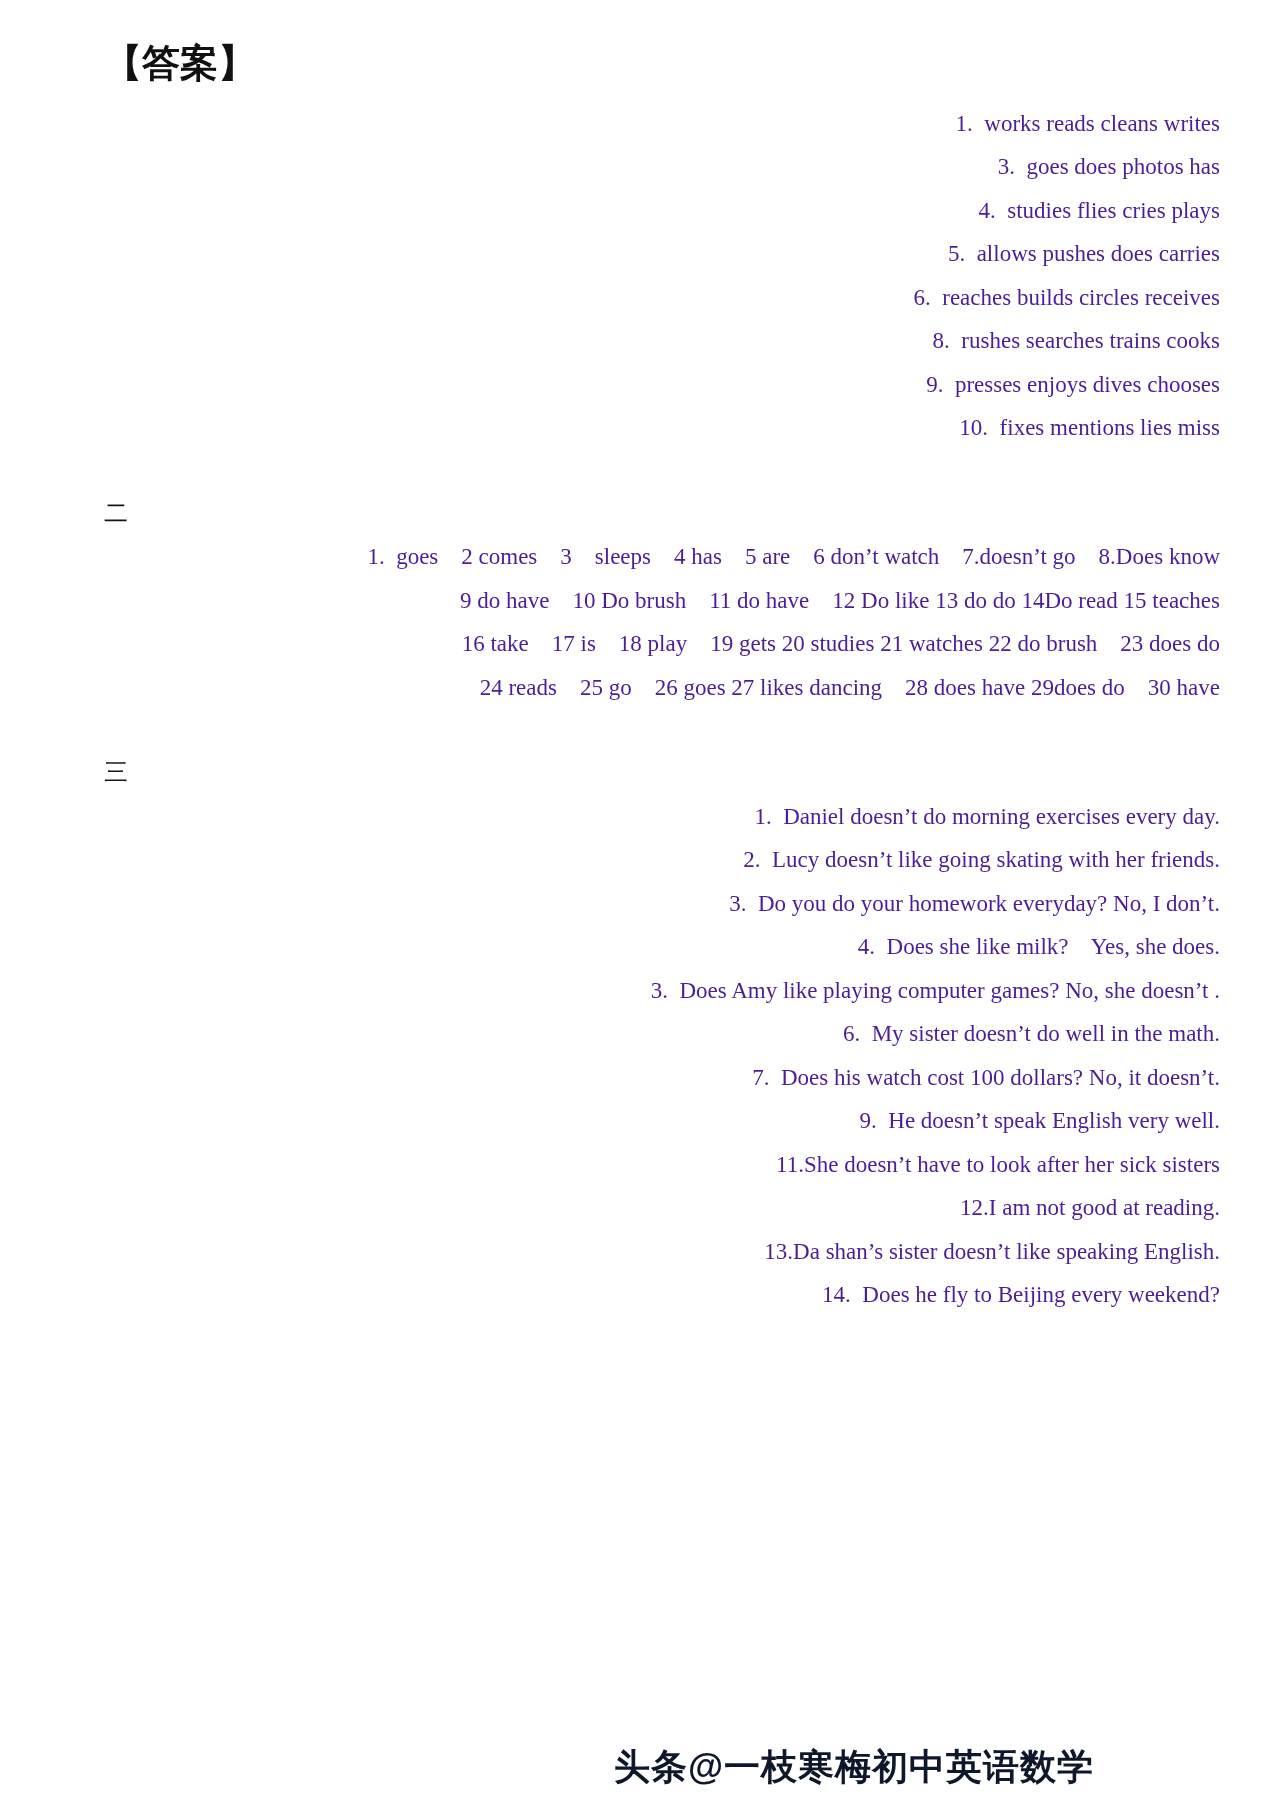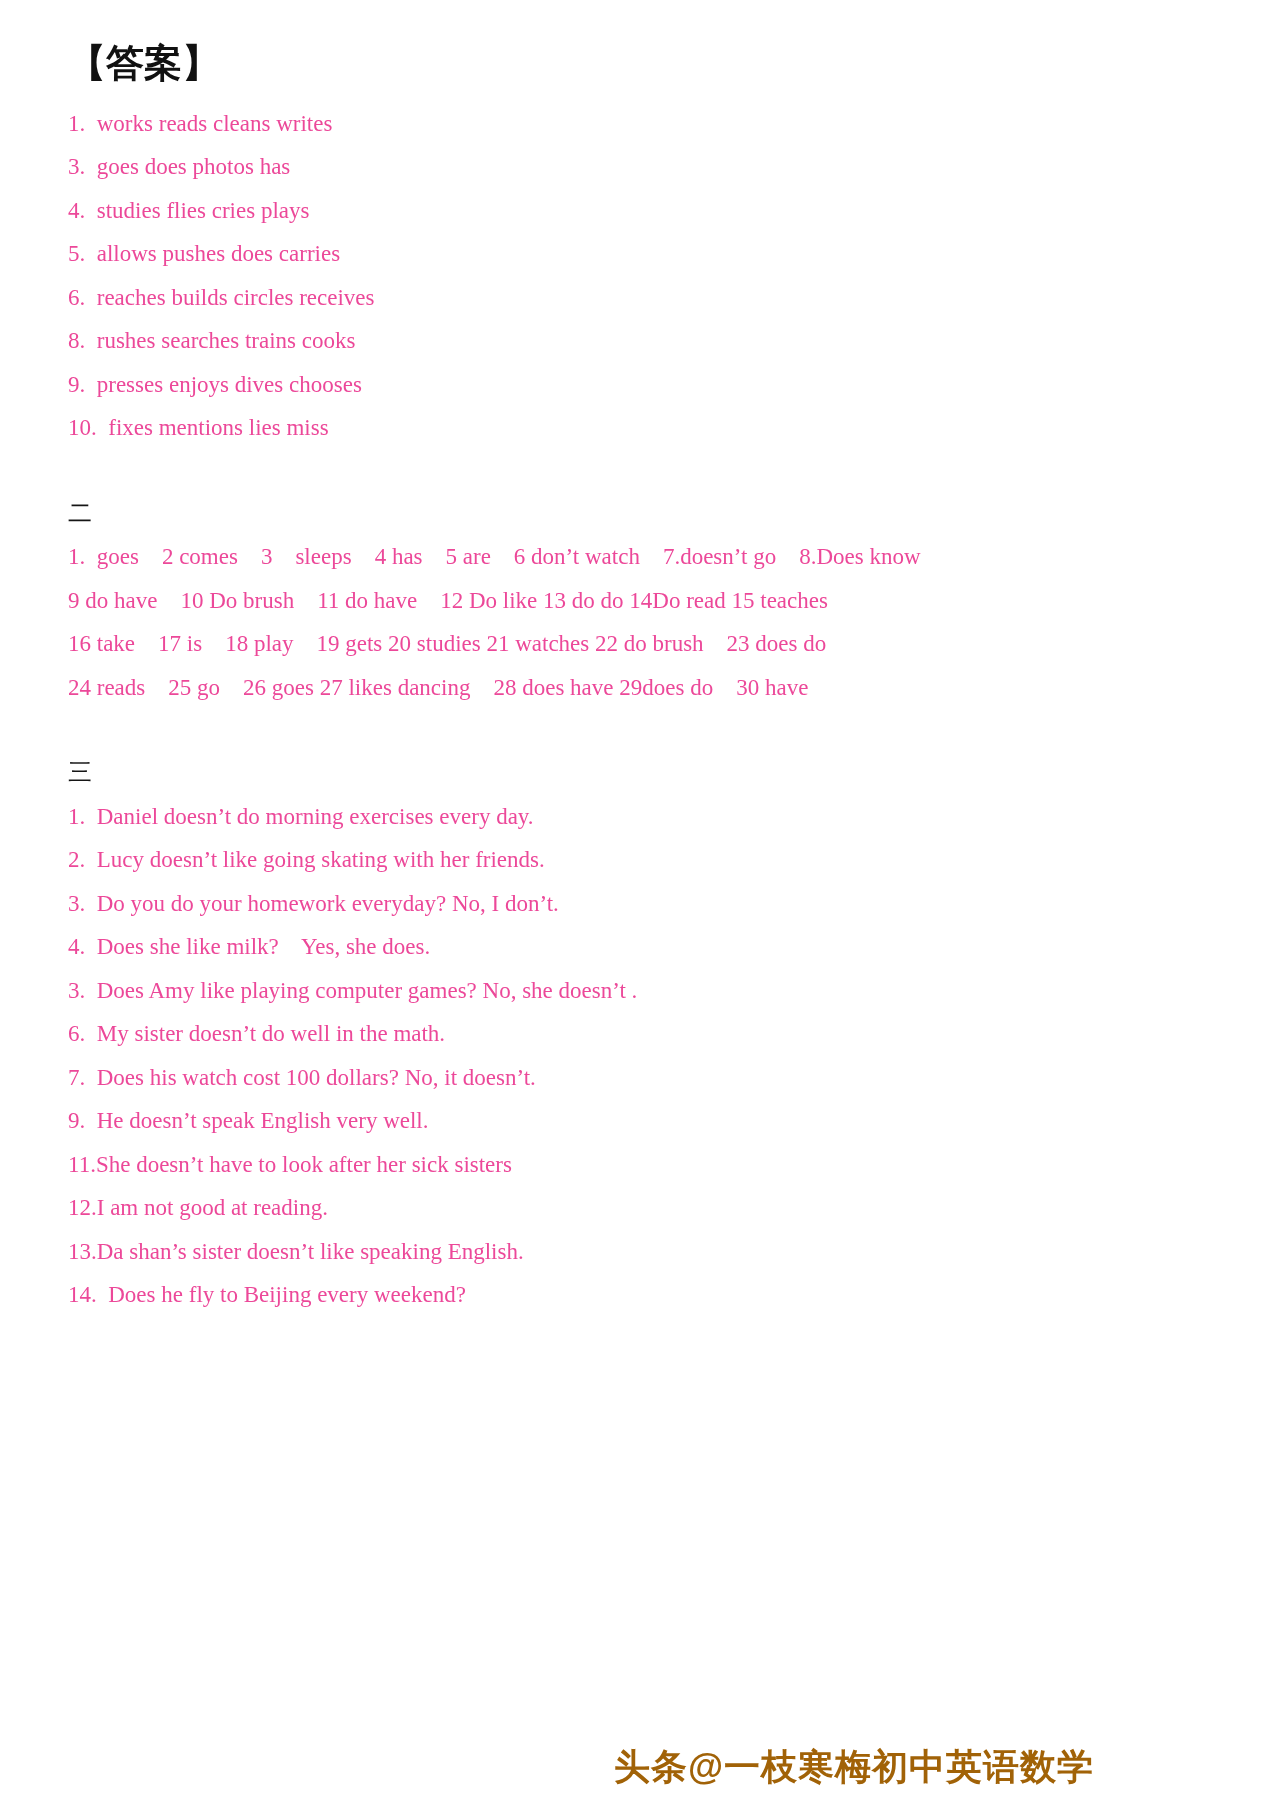--- a/index.html
+++ b/index.html
@@ -7,37 +7,38 @@
     padding: 0;
     background: #ffffff;
   }
   .page {
     position: relative;
     width: 1280px;
     height: 1810px;
     margin: 0 auto;
     background: #ffffff;
     box-sizing: border-box;
-    padding: 42px 60px 0 68px;
+    padding: 42px 60px 0 104px;
     font-family: "Liberation Serif", serif;
     color: #151515;
     overflow: hidden;
   }
   .doc-title {
     margin: 0 0 16px 0;
     font-size: 38px;
     font-weight: 700;
     line-height: 1.15;
     color: #111111;
   }
   .line {
     font-size: 23px;
     line-height: 43.5px;
     white-space: pre-wrap;
-    color: #ec4899;
+    color: #4c1d95;
+    text-align: right;
   }
   .section-heading {
     font-size: 24px;
     line-height: 43.5px;
     margin-top: 42px;
     color: #151515;
   }
   .watermark {
     position: absolute;
     right: 186px;
@@ -86,15 +87,15 @@
     <div class="line">3.  Does Amy like playing computer games? No, she doesn’t .</div>
     <div class="line">6.  My sister doesn’t do well in the math.</div>
     <div class="line">7.  Does his watch cost 100 dollars? No, it doesn’t.</div>
     <div class="line">9.  He doesn’t speak English very well.</div>
     <div class="line">11.She doesn’t have to look after her sick sisters</div>
     <div class="line">12.I am not good at reading.</div>
     <div class="line">13.Da shan’s sister doesn’t like speaking English.</div>
     <div class="line">14.  Does he fly to Beijing every weekend?</div>
   </div>
 
-  <div class="watermark" style="color: #a16207;">头条@一枝寒梅初中英语数学</div>
+  <div class="watermark" style="color: #0f172a;">头条@一枝寒梅初中英语数学</div>
 
 </div>
 
 </body></html>

